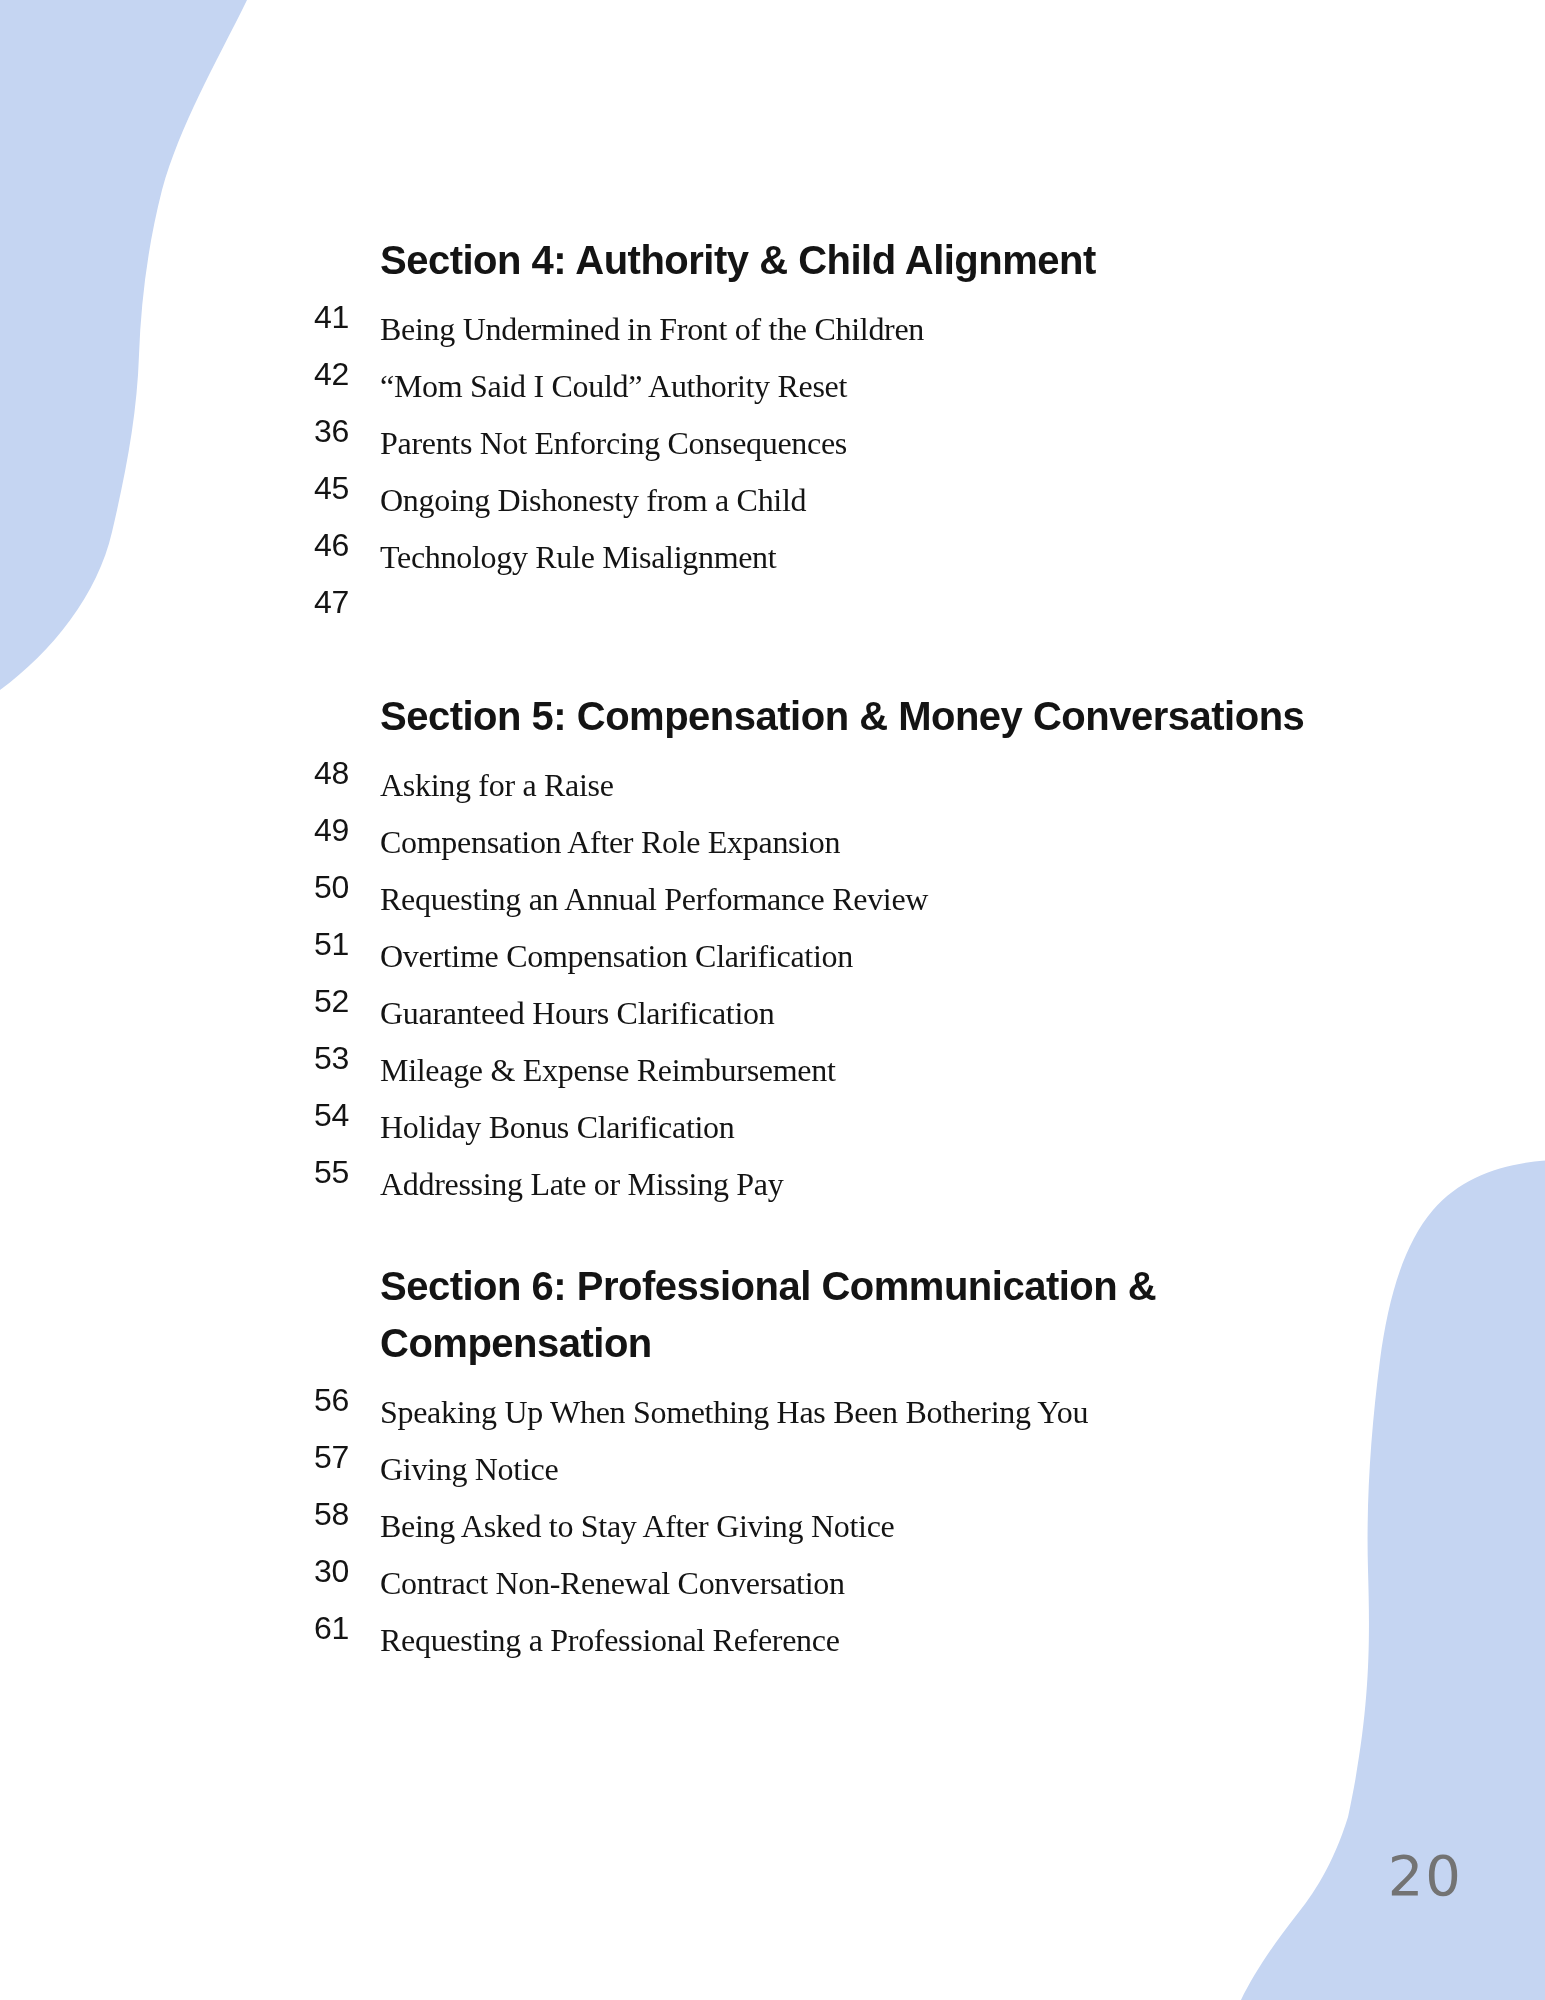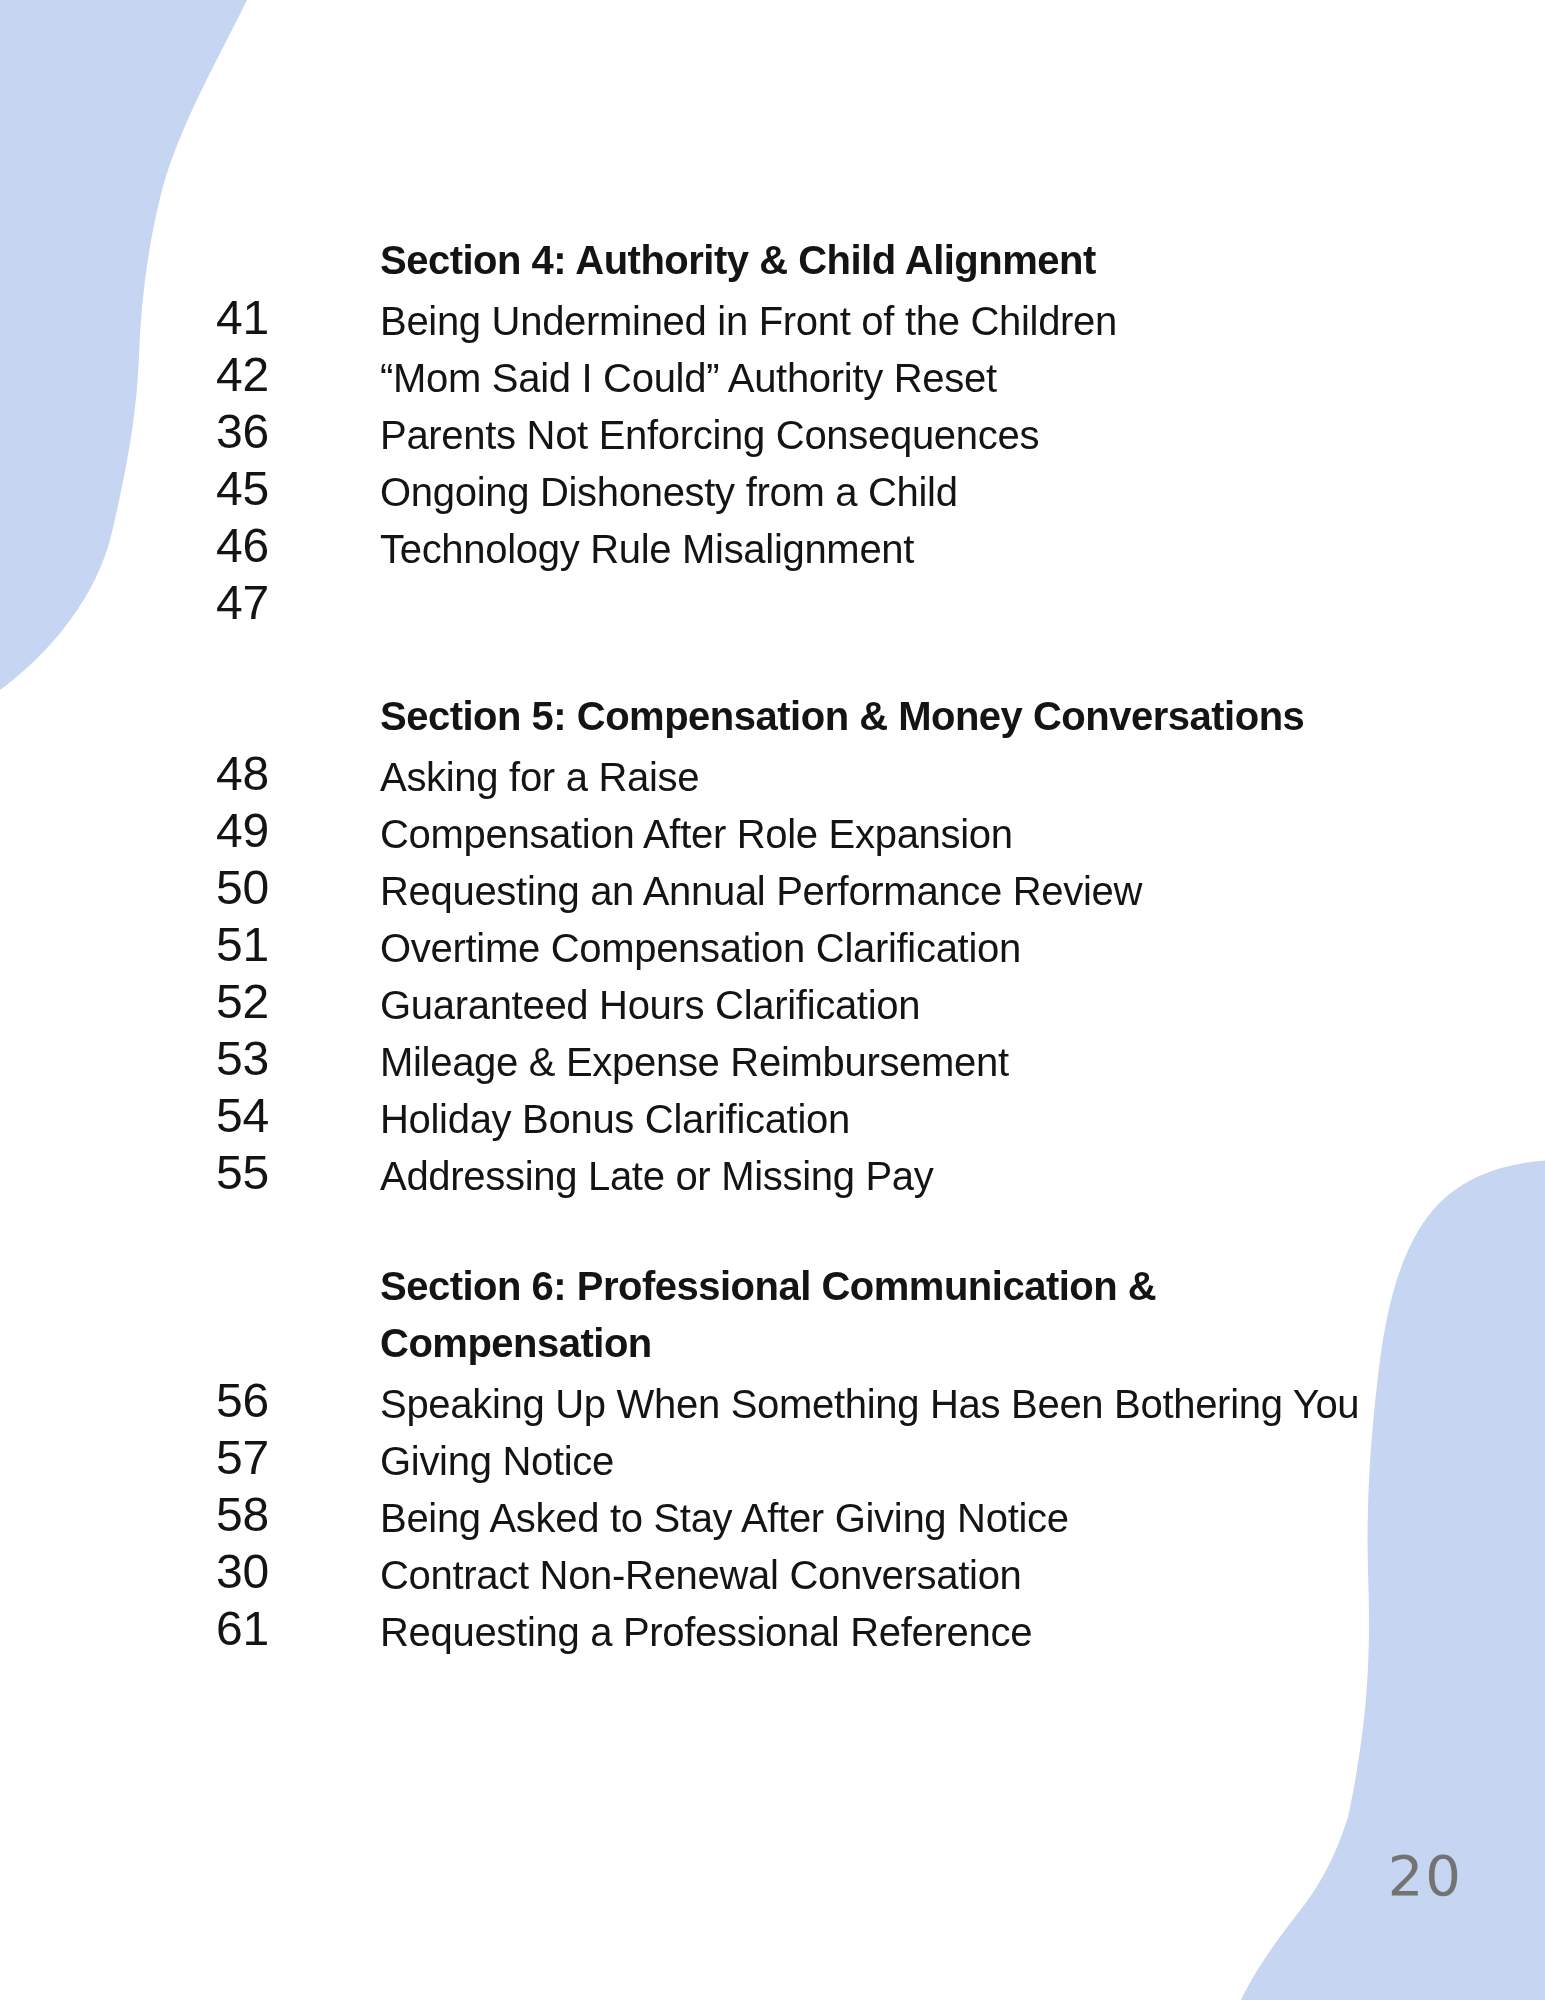--- a/index.html
+++ b/index.html
@@ -24,28 +24,28 @@
   .section + .section { margin-top: 57px; }
 
   .section-title { margin: 0; font-size: 40px; font-weight: 700; letter-spacing: -0.5px; }
   .section-title .title-line {
     height: 57px; line-height: 57px;
     margin-left: 380px; white-space: nowrap;
   }
 
   .row { position: relative; height: 57px; }
   .row .num {
-    position: absolute; left: 216px; top: 0; width: 120px; height: 57px;
-    line-height: 57px; text-align: left;
-    font-size: 48px; font-weight: 400; letter-spacing: -0.3px;
+    position: absolute; left: 229px; top: 0; width: 120px; height: 57px;
+    line-height: 57px; text-align: right;
+    font-size: 32px; font-weight: 400; letter-spacing: -0.3px;
   }
   .row .entry-title {
-    position: absolute; left: 380px; top: 4px; height: 57px;
+    position: absolute; left: 380px; top: 12px; height: 57px;
     line-height: 57px; white-space: nowrap;
-    font-size: 40px; font-weight: 400; letter-spacing: -0.3px;
+    font-size: 32px; font-weight: 400; letter-spacing: -0.3px; font-family: Liberation Serif, serif;
   }
 
   .page-number {
     position: absolute; top: 1848px; right: 90px;
     font-family: "DejaVu Sans", sans-serif;
     font-size: 56px; font-weight: 400; line-height: 1;
     letter-spacing: 2px; color: #737373; z-index: 3;
   }
 </style>
 </head>

